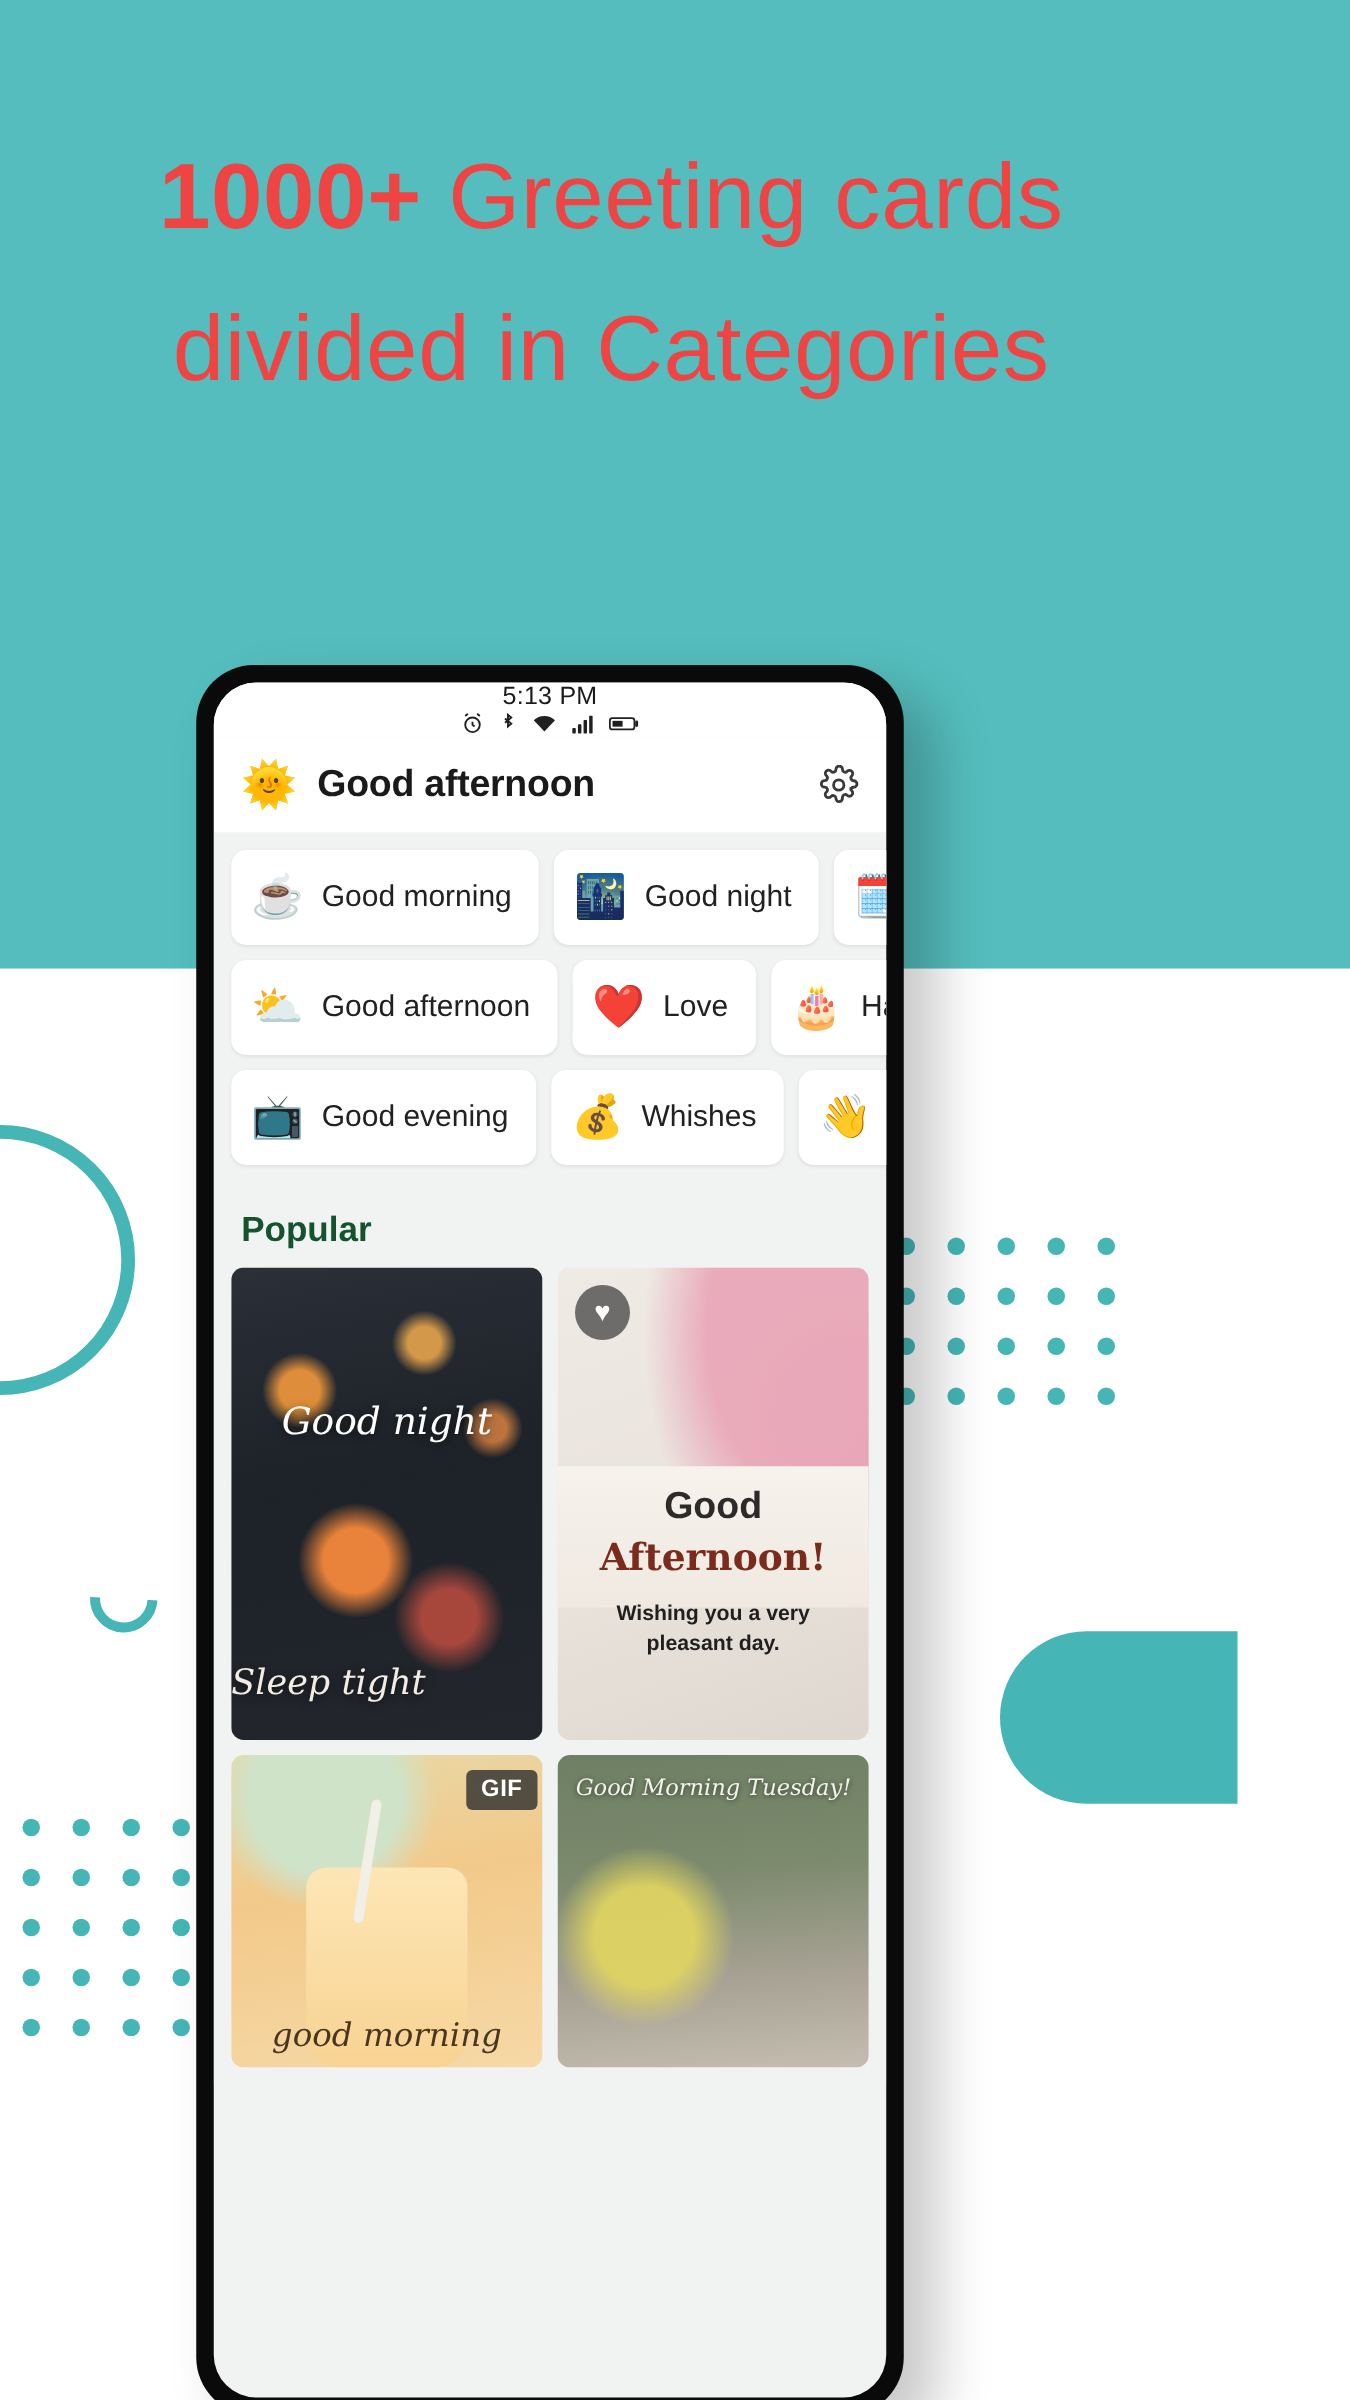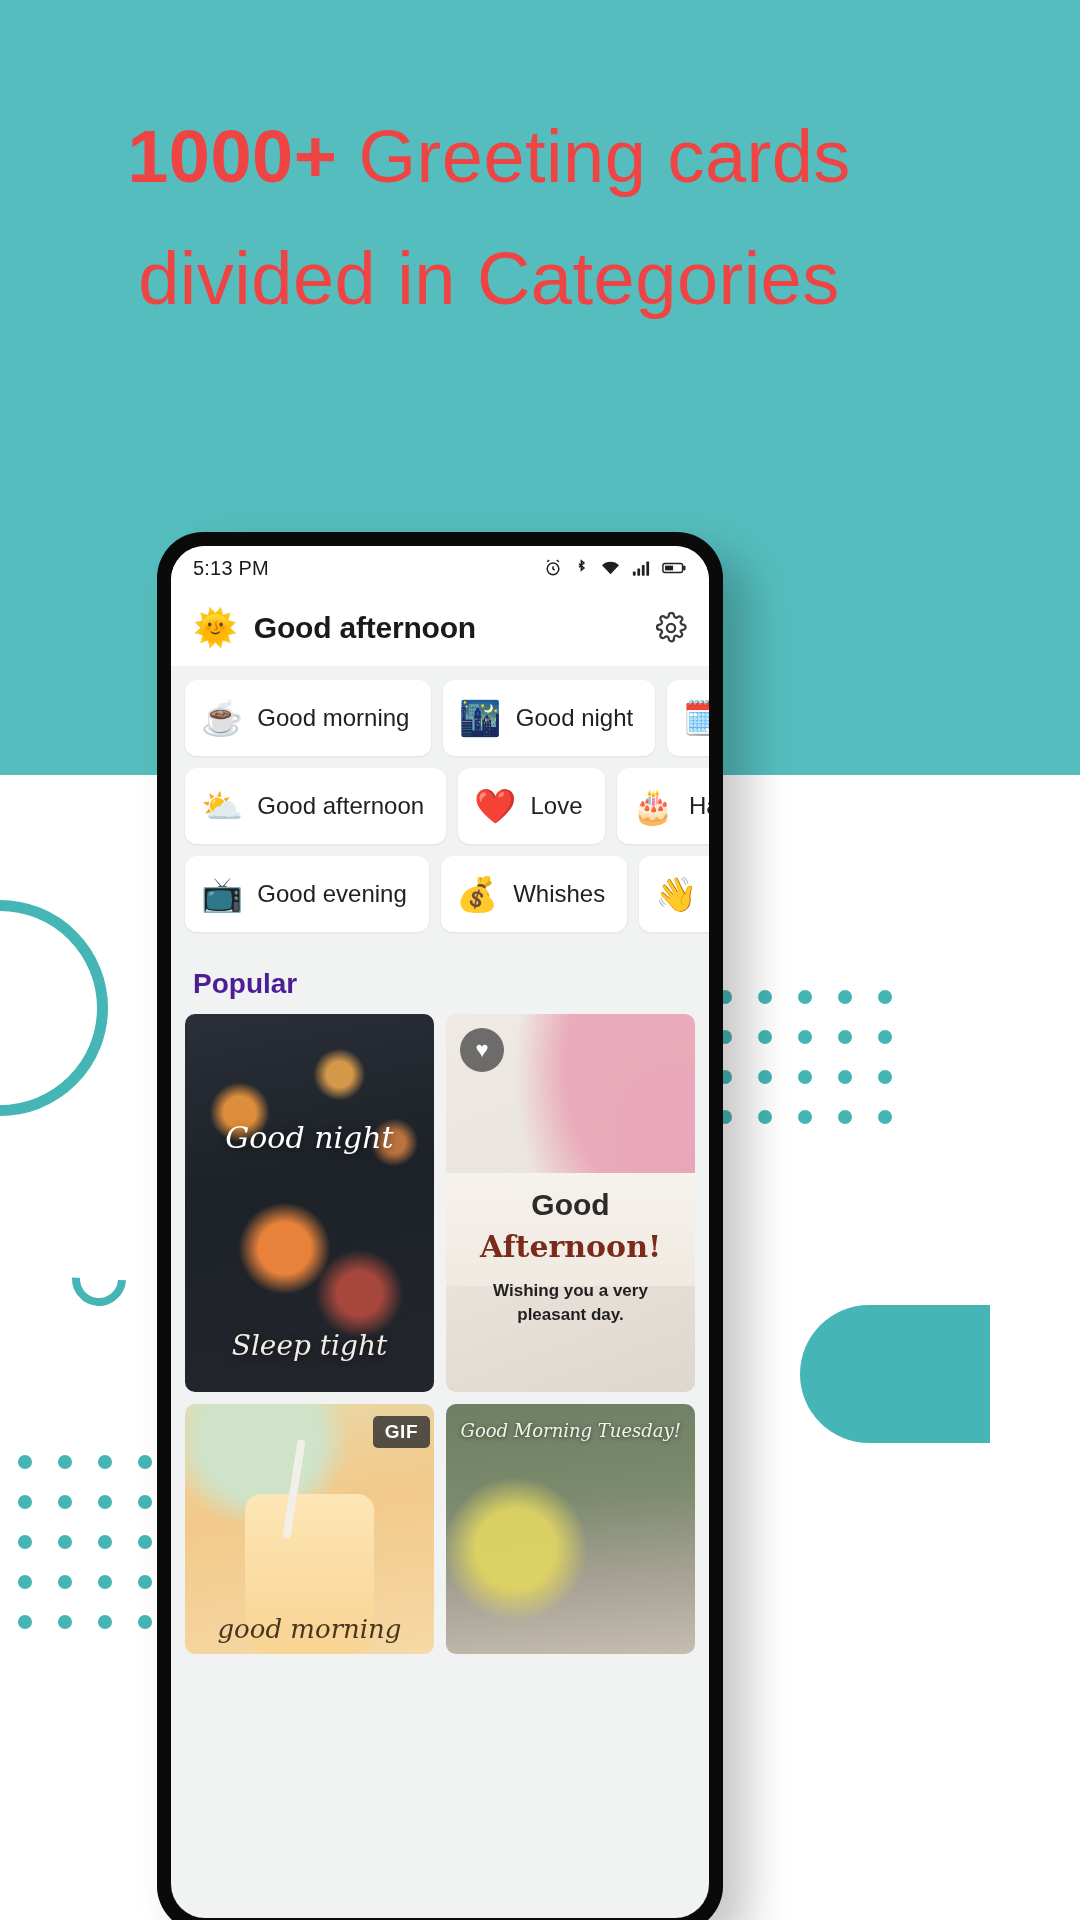--- a/index.html
+++ b/index.html
@@ -108,22 +108,22 @@
     border-radius: 34px;
     overflow: hidden;
   }
 
   
   .statusbar {
     height: 44px;
     background: #ffffff;
     display: flex;
     align-items: center;
-    justify-content: space-between;
     padding: 0 22px 0 22px;
+    flex-direction: column;
   }
   .status-time {
     font-size: 20px;
     font-weight: 500;
     color: #1b1b1b;
     letter-spacing: 0.2px;
   }
   .status-icons {
     display: flex;
     align-items: center;
@@ -175,21 +175,21 @@
   .chip-label {
     font-size: 24px;
     color: #212121;
     white-space: nowrap;
   }
 
   
   .section-title {
     font-size: 28px;
     font-weight: 700;
-    color: #4c1d95;
+    color: #14532d;
     padding: 16px 0 14px 22px;
     background: #f1f2f2;
   }
   .grid {
     background: #f1f2f2;
     display: grid;
     grid-template-columns: 1fr 1fr;
     gap: 12px;
     padding: 0 14px 14px 14px;
   }
@@ -215,21 +215,20 @@
     position: absolute; left: 0; right: 0; top: 28%;
     text-align: center;
     font-family: "DejaVu Serif", serif;
     font-style: italic;
     font-size: 30px;
     color: #ffffff;
     text-shadow: 0 2px 8px rgba(0,0,0,0.6);
   }
   .card-night .cn-b {
     position: absolute; left: 0; right: 0; bottom: 8%;
-    text-align: center;
     font-family: "DejaVu Serif", serif;
     font-style: italic;
     font-size: 28px;
     color: #f2ece4;
     text-shadow: 0 2px 8px rgba(0,0,0,0.6);
   }
 
   
   .card-afternoon {
     background:

